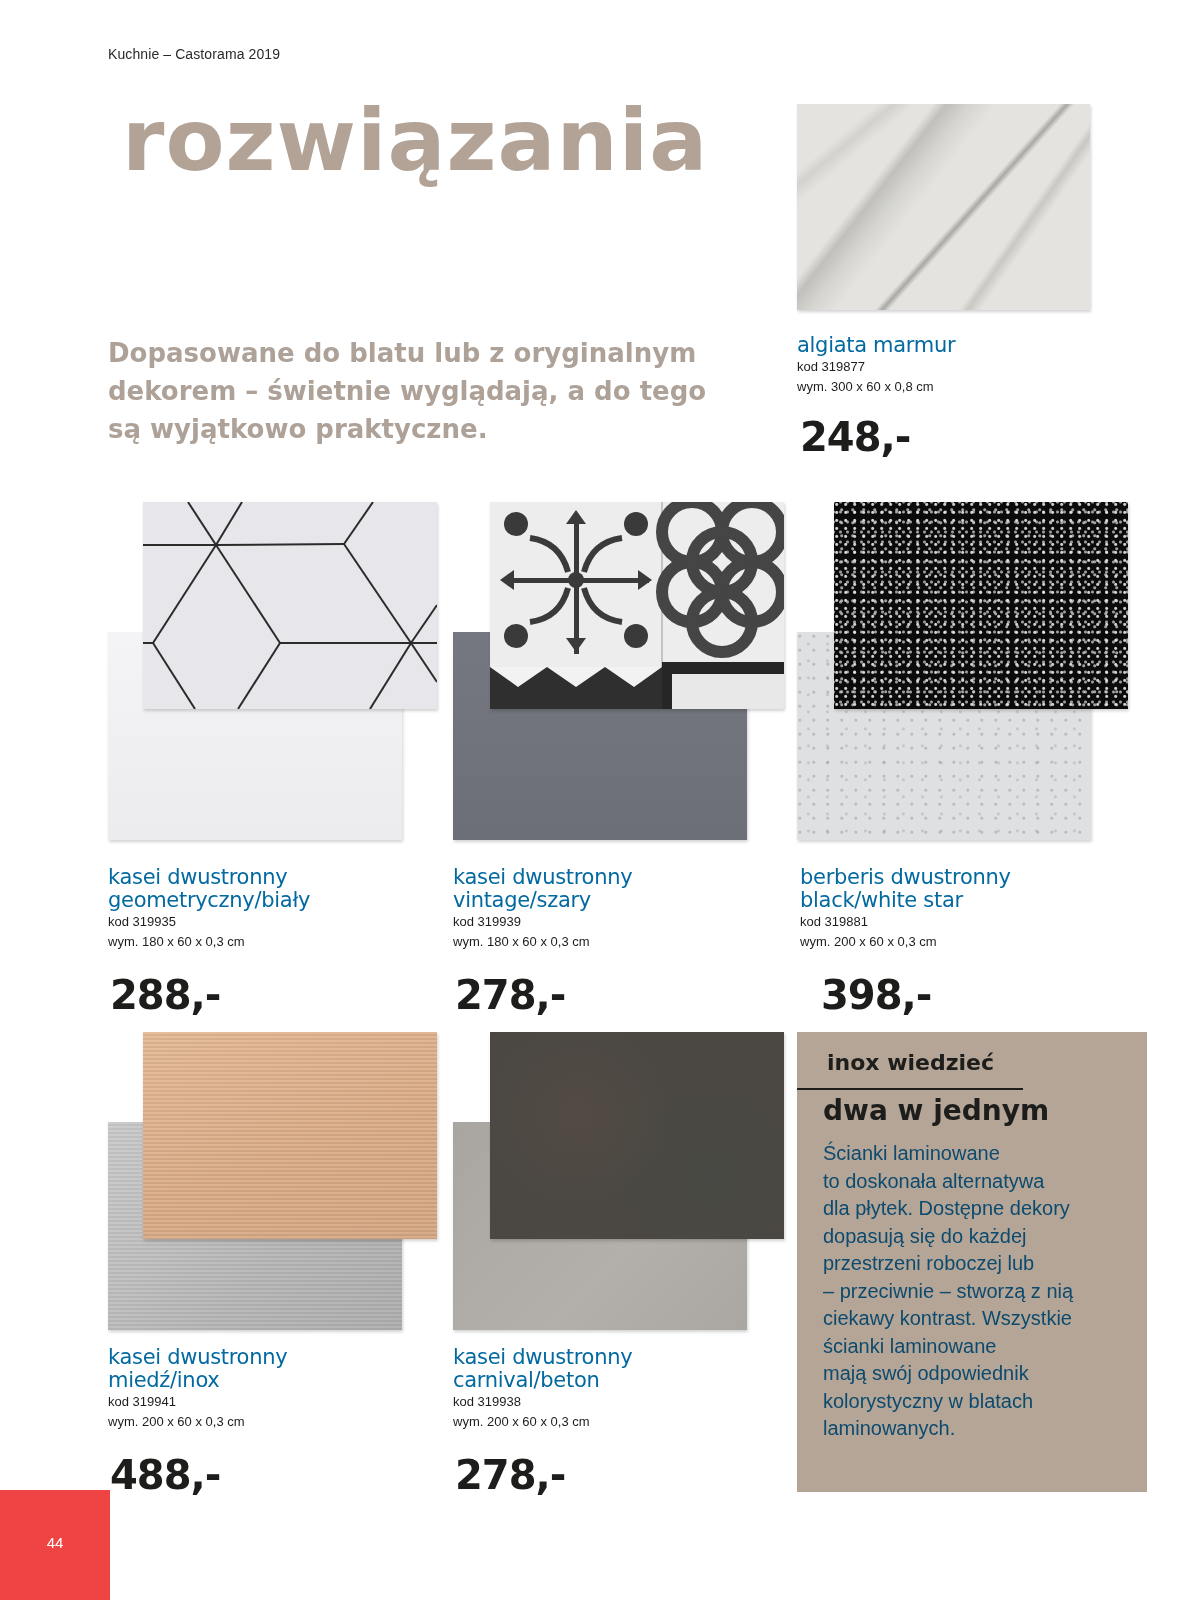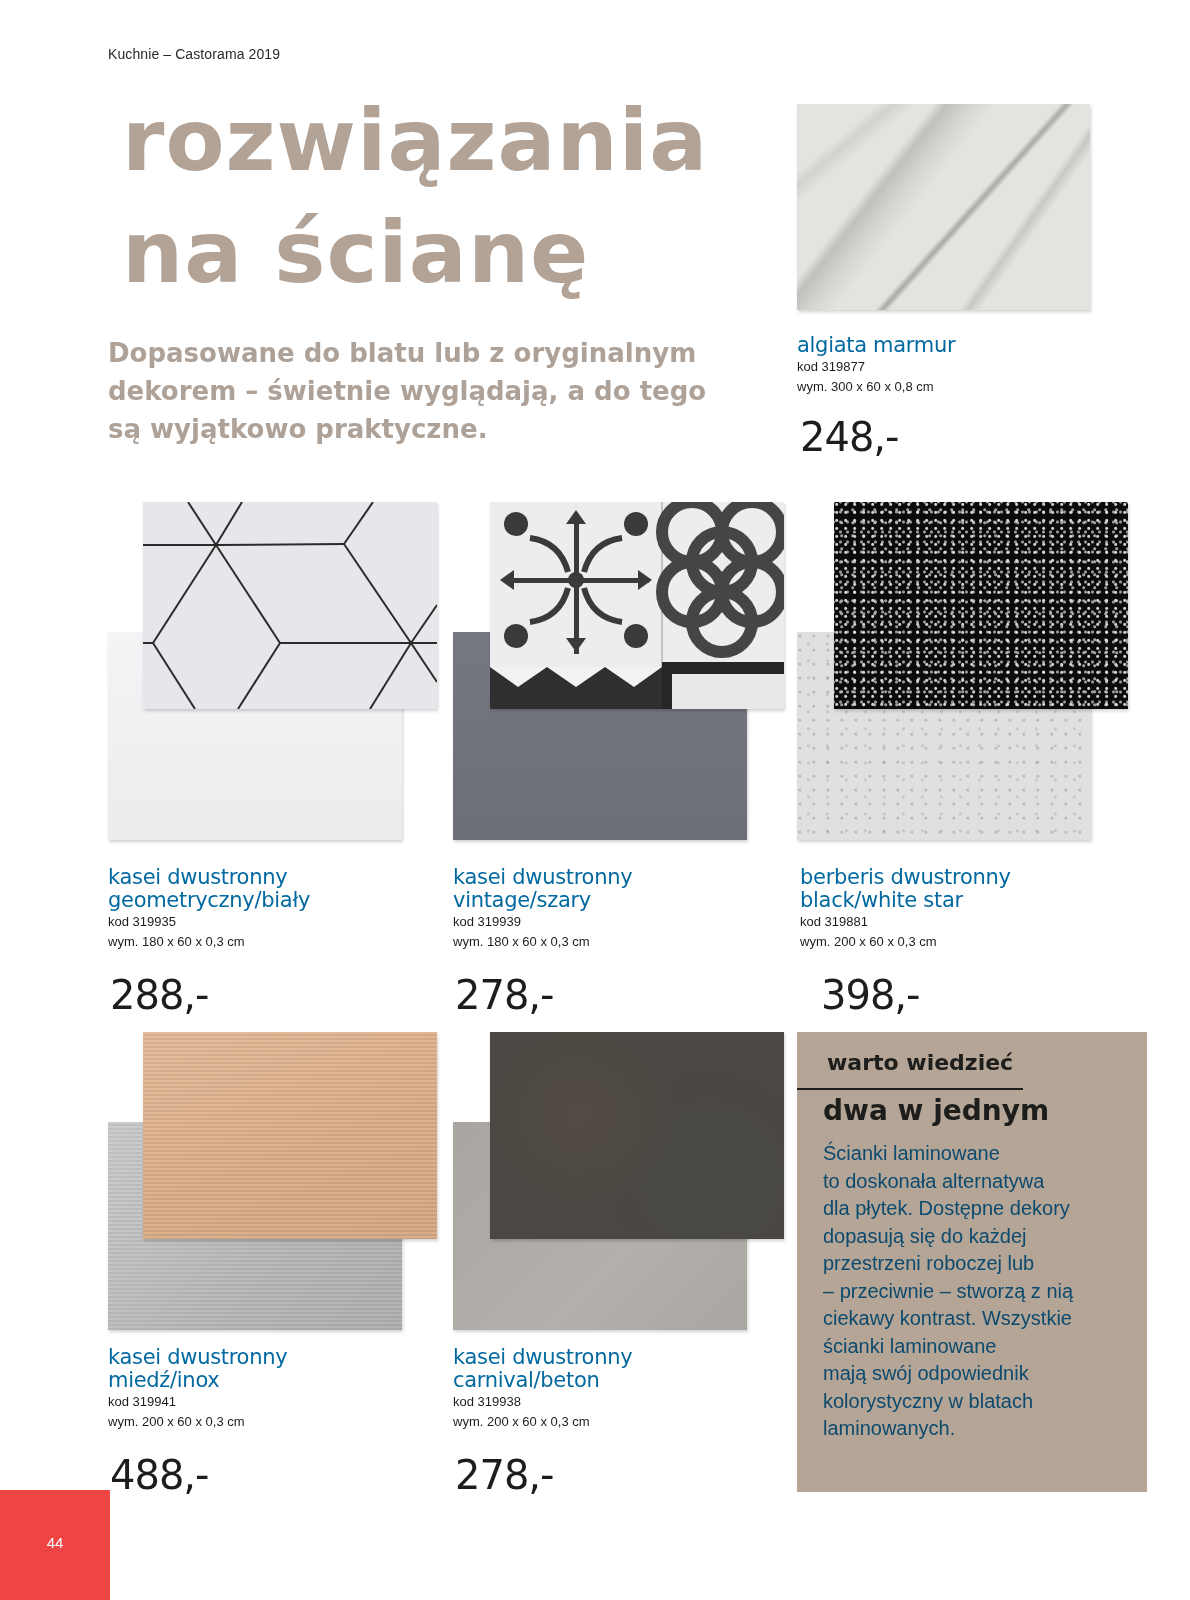--- a/index.html
+++ b/index.html
@@ -19,39 +19,38 @@
     background:
       linear-gradient(128deg, transparent 0 30%, rgba(150,150,145,0.45) 33%, rgba(185,185,180,0.35) 38%, transparent 44%),
       linear-gradient(132deg, transparent 0 55%, rgba(120,120,118,0.55) 56.5%, transparent 58%),
       linear-gradient(125deg, transparent 0 70%, rgba(160,160,155,0.4) 72%, transparent 75%),
       linear-gradient(140deg, transparent 0 15%, rgba(170,170,165,0.3) 18%, transparent 22%),
       #e4e3df; }
 
   .product { position:absolute; }
   .product .pname { font-weight:normal; font-size:21px; line-height:23px; color:#0369a1; font-family:"DejaVu Sans", sans-serif; letter-spacing:-0.3px; }
   .product .pcode, .product .pdim { font-size:13px; line-height:20px; color:#1d1d1b; }
-  .price { position:absolute; font-family:"DejaVu Sans", sans-serif; font-weight:normal; font-size:40px; color:#1d1d1b; letter-spacing:-1px; }
+  .price { position:absolute; font-family:"DejaVu Sans", sans-serif; font-weight:bold; font-size:40px; color:#1d1d1b; letter-spacing:-1px; }
 
   .infobox { position:absolute; left:797px; top:1032px; width:350px; height:460px; background:#b4a597; }
   .infobox .tag { position:absolute; left:30px; top:18px; font-family:"DejaVu Sans", sans-serif; font-weight:bold; font-size:22px; color:#1d1d1b; }
   .infobox .rule { position:absolute; left:0; top:56px; width:226px; height:2px; background:#1d1d1b; }
   .infobox .title { position:absolute; left:26px; top:62px; font-family:"DejaVu Sans", sans-serif; font-weight:bold; font-size:28px; color:#1d1d1b; }
   .infobox .body { position:absolute; left:26px; top:108px; width:310px; font-size:20px; line-height:27.5px; color:#0c4a6e; white-space:pre-line; }
 
   .page-tab { position:absolute; left:0; top:1490px; width:110px; height:117px; background:#ef4444; }
   .page-num { position:absolute; left:0; top:44px; width:110px; text-align:center; color:#ffffff; font-size:15px; }
 </style>
 </head>
 <body>
 
 <div class="running-header">Kuchnie – Castorama 2019</div>
 
 <div class="headline">
   <div>rozwiązania</div>
-  <div>na ścianę</div>
 </div>
 
 <div class="lead">Dopasowane do blatu lub z oryginalnym dekorem – świetnie wyglądają, a do tego są wyjątkowo praktyczne.</div>
 
 <div class="swatch marble shadow"></div>
 <div class="product" style="left:797px; top:334px;">
   <div class="pname">algiata marmur</div>
   <div class="pcode">kod 319877</div>
   <div class="pdim">wym. 300 x 60 x 0,8 cm</div>
 </div>
@@ -171,21 +170,21 @@
   #4b4742;"></div>
 <div class="product" style="left:453px; top:1346px;">
   <div class="pname">kasei dwustronny</div>
   <div class="pname">carnival/beton</div>
   <div class="pcode">kod 319938</div>
   <div class="pdim">wym. 200 x 60 x 0,3 cm</div>
 </div>
 <div class="price" style="left:455px; top:1452px;">278,-</div>
 
 <div class="infobox">
-  <div class="tag">warto wiedzieć</div>
+  <div class="tag">inox wiedzieć</div>
   <div class="rule"></div>
   <div class="title">dwa w jednym</div>
   <div class="body">Ścianki laminowane
 to doskonała alternatywa
 dla płytek. Dostępne dekory
 dopasują się do każdej
 przestrzeni roboczej lub
 – przeciwnie – stworzą z nią
 ciekawy kontrast. Wszystkie
 ścianki laminowane

